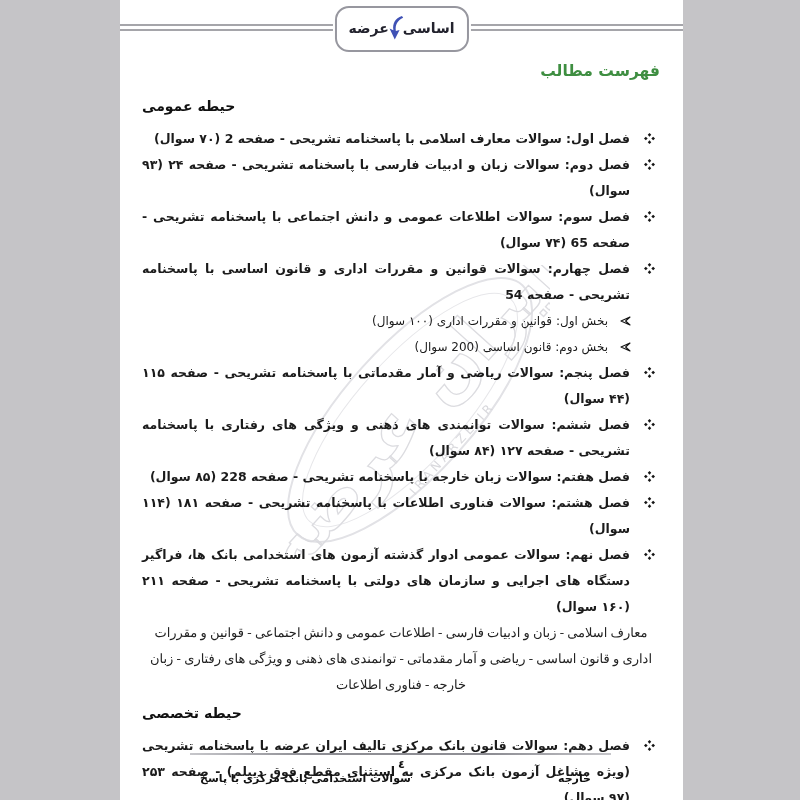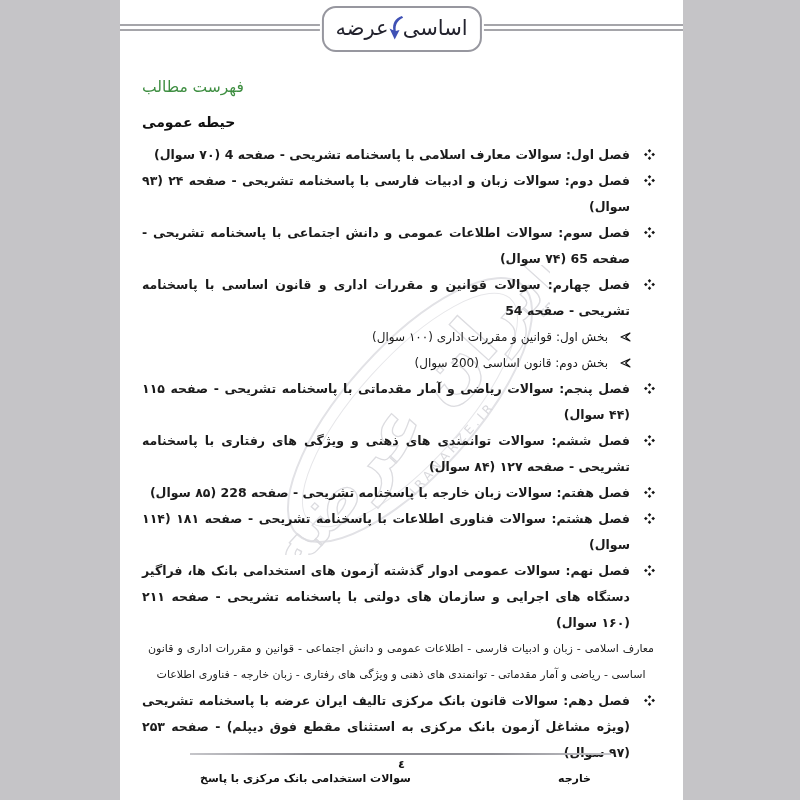--- a/index.html
+++ b/index.html
@@ -17,47 +17,47 @@
     position:absolute;top:24px;left:0;width:100%;height:3px;
     border-top:2px solid #a5a5aa;border-bottom:2px solid #a5a5aa;
     z-index:1;
   }
   .logo{
     position:absolute;top:6px;left:50%;transform:translateX(-50%);
     background:#ffffff;border:2px solid #97979f;border-radius:14px;
     padding:7px 12px 9px 12px;display:flex;align-items:center;gap:1px;
     direction:rtl;z-index:3;box-shadow:0 0 0 2px #fff;
   }
-  .logo-text{font-weight:normal;font-size:21px;color:#23232e;letter-spacing:0;}
+  .logo-text{font-weight:bold;font-size:14px;color:#23232e;letter-spacing:0;}
   .logo-arrow{margin:0 -2px;display:block;}
   
   .watermark{position:absolute;left:150px;top:265px;z-index:0;}
   
   .content{
     position:absolute;top:56px;left:22px;right:23px;bottom:60px;
     direction:rtl;z-index:2;color:#1b1b1b;
   }
   .doc-title{
-    text-align:left;color:#3e8e41;font-size:15.5px;font-weight:normal;
-    padding:6px 0 0 0;margin-bottom:13px;margin-top:16px;
+    text-align:right;color:#3e8e41;font-size:15.5px;font-weight:bold;
+    padding:6px 0 0 0;margin-bottom:13px;
   }
   .section-heading{
     text-align:left;font-size:14px;font-weight:bold;color:#111;
     margin-bottom:7px;line-height:26px;
   }
   .item{
     position:relative;padding-right:30px;font-size:12.5px;font-weight:bold;
     line-height:26px;text-align:justify;text-align-last:right;
   }
   .item .bullet{position:absolute;right:5px;top:7px;line-height:0;}
   .item.part{padding-right:52px;font-weight:400;font-size:12px;}
   .item.part .bullet{right:29px;top:8px;}
   .item.note{
-    padding-right:6px;padding-left:6px;font-weight:400;font-size:11px;
-    text-align-last:center;line-height:26px;color:#222;
+    padding-right:6px;padding-left:6px;font-weight:400;font-size:13px;
+    text-align:center;text-align-last:center;line-height:26px;color:#222;font-family:Liberation Serif, serif;
   }
   .spec-heading{margin-top:2px;}
   
   .footer-line{
     position:absolute;top:753px;left:70px;right:72px;height:2px;z-index:2;
     background:linear-gradient(to right,#c6c6ca 0%,#8e8e94 28%,#8e8e94 72%,#c6c6ca 100%);
   }
   .page-num{
     position:absolute;top:757px;left:0;width:100%;text-align:center;
     font-size:11.5px;font-weight:bold;color:#111;z-index:2;
@@ -98,21 +98,21 @@
 
     <div class="item chapter">
       <span class="bullet"><svg width="11" height="11" viewBox="0 0 12 12">
             <g fill="#141414">
               <path d="M6 0 L7.9 2 L6 4 L4.1 2 Z"></path>
               <path d="M6 8 L7.9 10 L6 12 L4.1 10 Z"></path>
               <path d="M2 4.1 L4 6 L2 7.9 L0 6 Z"></path>
               <path d="M10 4.1 L12 6 L10 7.9 L8 6 Z"></path>
             </g>
           </svg></span>
-      <span>فصل اول: سوالات معارف اسلامی با پاسخنامه تشریحی - صفحه 4 (۷۰ سوال)</span>
+      <span>فصل اول: سوالات معارف اسلامی با پاسخنامه تشریحی - صفحه 2 (۷۰ سوال)</span>
     </div>
     <div class="item chapter">
       <span class="bullet"><svg width="11" height="11" viewBox="0 0 12 12">
             <g fill="#141414">
               <path d="M6 0 L7.9 2 L6 4 L4.1 2 Z"></path>
               <path d="M6 8 L7.9 10 L6 12 L4.1 10 Z"></path>
               <path d="M2 4.1 L4 6 L2 7.9 L0 6 Z"></path>
               <path d="M10 4.1 L12 6 L10 7.9 L8 6 Z"></path>
             </g>
           </svg></span>
@@ -205,20 +205,21 @@
               <path d="M6 8 L7.9 10 L6 12 L4.1 10 Z"></path>
               <path d="M2 4.1 L4 6 L2 7.9 L0 6 Z"></path>
               <path d="M10 4.1 L12 6 L10 7.9 L8 6 Z"></path>
             </g>
           </svg></span>
       <span>فصل نهم: سوالات عمومی ادوار گذشته آزمون های استخدامی بانک ها، فراگیر دستگاه های اجرایی و سازمان های دولتی با پاسخنامه تشریحی - صفحه ۲۱۱ (۱۶۰ سوال)</span>
     </div>
 
     <div class="item note">معارف اسلامی - زبان و ادبیات فارسی - اطلاعات عمومی و دانش اجتماعی - قوانین و مقررات اداری و قانون اساسی - ریاضی و آمار مقدماتی - توانمندی های ذهنی و ویژگی های رفتاری - زبان خارجه - فناوری اطلاعات</div>
 
+    <div class="section-heading spec-heading">حیطه تخصصی</div>
 
     <div class="item chapter">
       <span class="bullet"><svg width="11" height="11" viewBox="0 0 12 12">
             <g fill="#141414">
               <path d="M6 0 L7.9 2 L6 4 L4.1 2 Z"></path>
               <path d="M6 8 L7.9 10 L6 12 L4.1 10 Z"></path>
               <path d="M2 4.1 L4 6 L2 7.9 L0 6 Z"></path>
               <path d="M10 4.1 L12 6 L10 7.9 L8 6 Z"></path>
             </g>
           </svg></span>

